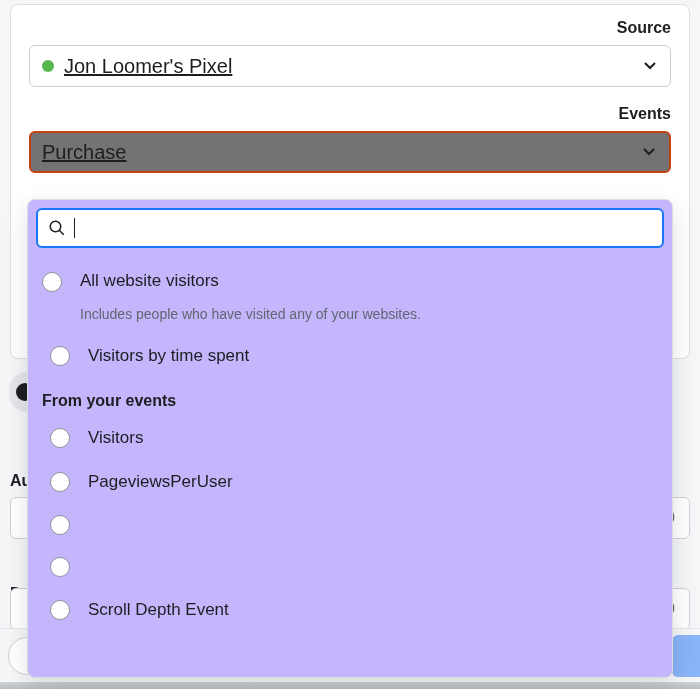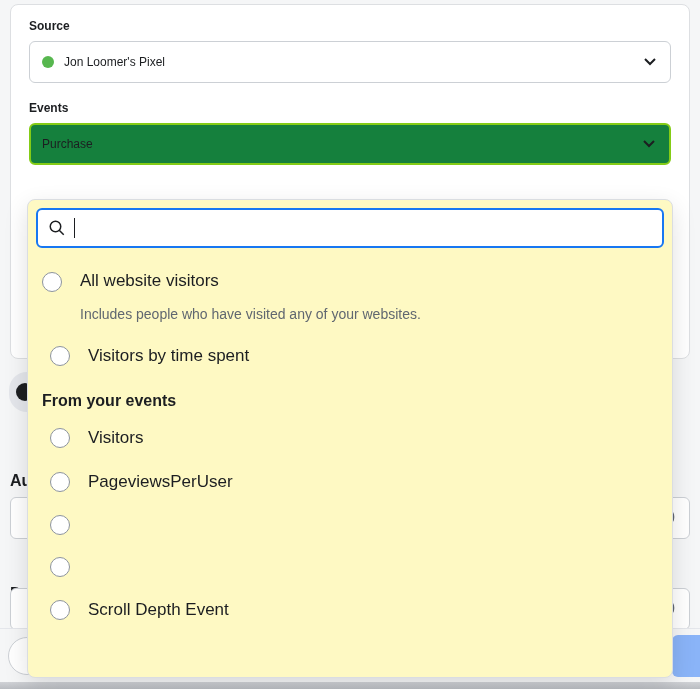--- a/index.html
+++ b/index.html
@@ -23,44 +23,44 @@
     position:absolute;
     left:10px; right:10px; top:4px;
     bottom:330px;
     background:#fff;
     border:1px solid #dddfe2;
     border-radius:8px;
   }
 
   .panel-inner { padding:14px 18px 0 18px; }
 
-  .label { font-weight:600; font-size:12px; margin-bottom:8px; }
+  .label { font-weight:600; font-size:16px; margin-bottom:8px;text-align:right; }
 
   .select {
     width:100%;
     height:42px;
     border:1px solid #ccd0d5;
     border-radius:6px;
     background:#fff;
     display:flex;
     align-items:center;
     padding:0 12px;
     cursor:pointer;
     position:relative;
   }
   .select .caret {
     position:absolute; right:14px; top:50%; transform:translateY(-50%);
   }
   .select.active {
-    border:2px solid #84cc16;
+    border:2px solid #c2410c;
     padding:0 11px;
     height:42px;
-    background:#15803d;
-  }
-  .select-text { font-size:12px; color:#1c1e21; }
+    background:#737373;
+  }
+  .select-text { font-size:20px; color:#1c1e21;text-decoration:underline; }
 
   .green-dot {
     width:12px; height:12px; border-radius:50%;
     background:#57b74f;
     margin-right:10px;
     flex-shrink:0;
   }
 
   .spacer { height:18px; }
 
@@ -124,21 +124,21 @@
     background:linear-gradient(#d0d2d6,#b9bcc1);
   }
 
   
   .dropdown {
     position:absolute;
     left:27px;
     top:199px;
     right:27px;
     bottom:11px;
-    background:#fef9c3;
+    background:#c4b5fd;
     border:1px solid #dadde1;
     border-radius:8px;
     box-shadow:0 8px 24px rgba(0,0,0,0.12);
     overflow:hidden;
   }
 
   .search-wrap { padding:8px 8px 10px 8px; }
   .search {
     height:40px;
     border:2px solid #1877f2;

